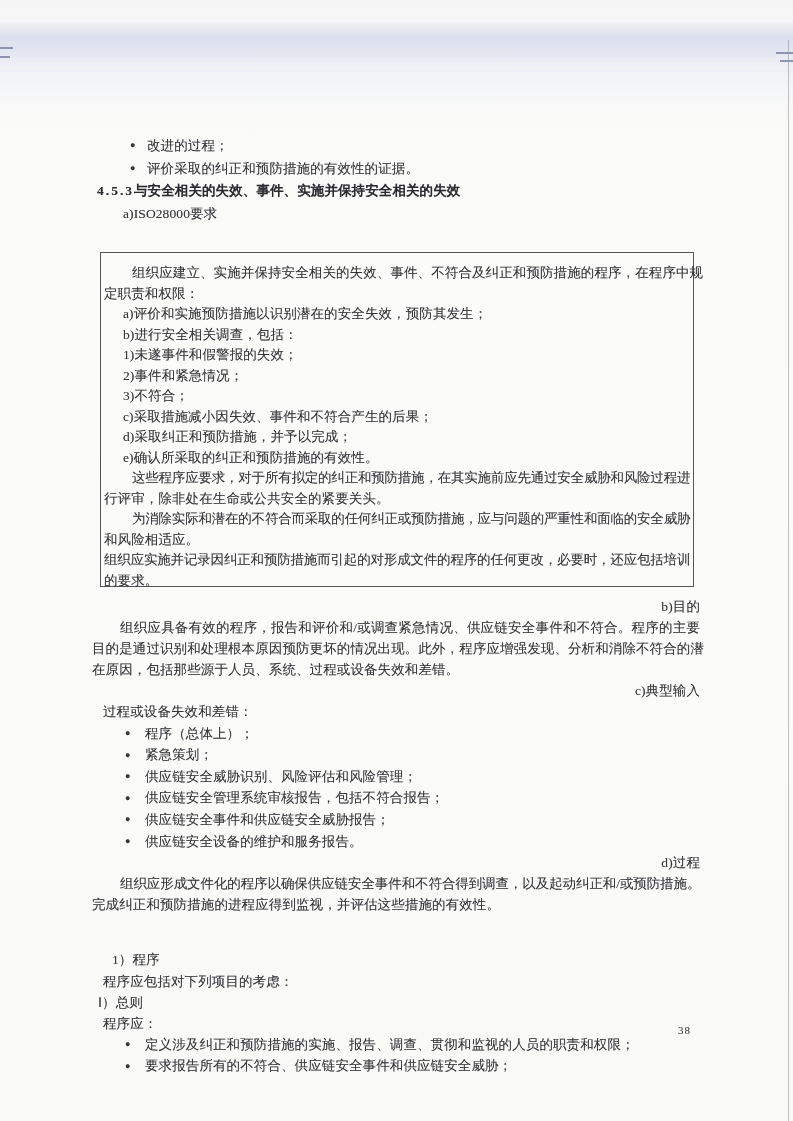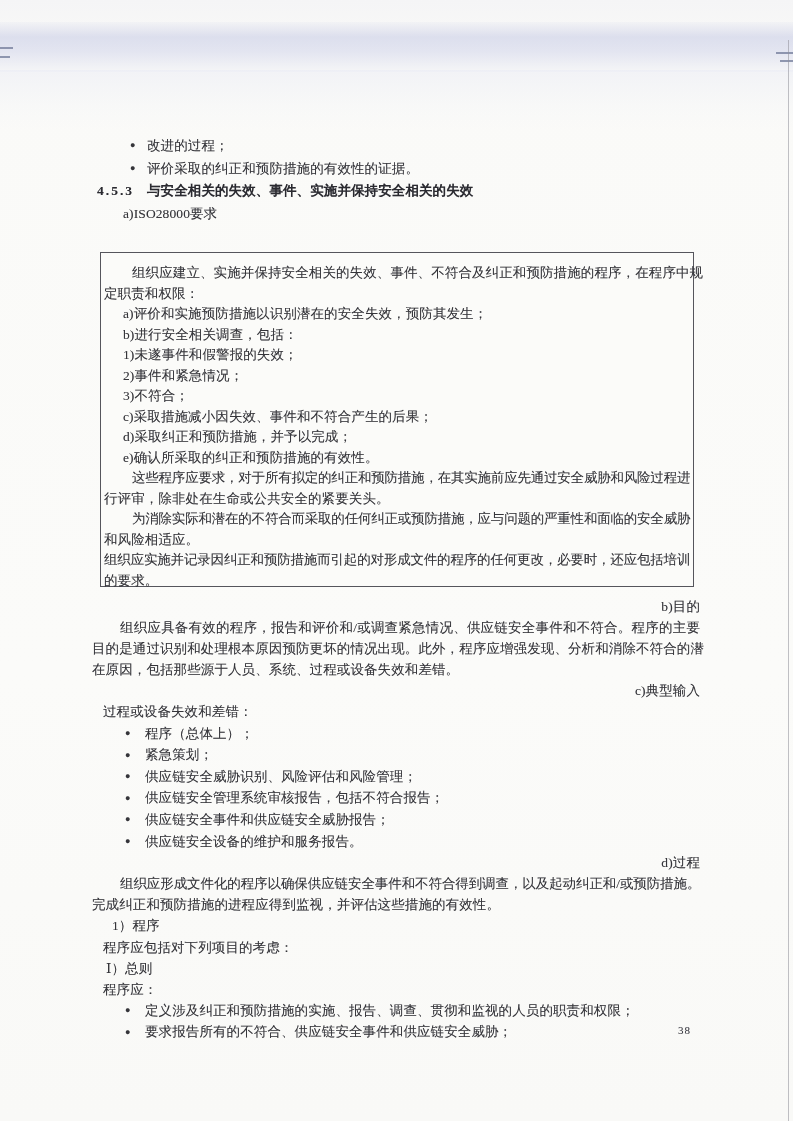--- a/index.html
+++ b/index.html
@@ -28,26 +28,26 @@
   .vline{position:absolute;width:1px;background:rgba(142,142,152,0.55);}
   
   .txt{position:absolute;font-size:13.5px;letter-spacing:0.1px;
        text-shadow:0 0 0.6px rgba(70,70,78,0.35);}
   .ln{white-space:nowrap;}
   .full{text-align:justify;text-align-last:justify;text-justify:inter-character;}
   .ind{text-indent:28px;}
   .tight{letter-spacing:-0.45px;}
   .lbl{margin-left:8px;text-align:right;}
   .lbl2{margin-left:11px;}
-  .num{margin-left:20px;}
-  .num2{margin-left:14px;}
+  .num{margin-left:20px;margin-top:34px;}
+  .num2{margin-left:6px;font-family:Liberation Serif, serif;}
   .sub{margin-left:19px;}
   #block-top{left:92px;top:134px;width:608px;line-height:22.5px;}
   #block-top .heading{font-weight:bold;color:#2a2a30;margin-left:5px;}
-  #block-top .heading .hnum{letter-spacing:2px;margin-right:13px;}
+  #block-top .heading .hnum{letter-spacing:2px;}
   #block-top .iso{margin-left:31px;}
   .bul{padding-left:33px;}
   .bul .b{display:inline-block;width:20px;font-size:9px;vertical-align:1.5px;letter-spacing:0;}
   .bul-top{padding-left:38px;}
   .bul-top .b{display:inline-block;width:17px;font-size:9px;vertical-align:1.5px;letter-spacing:0;}
   #req-box{
     left:100px;top:252px;width:594px;height:335px;
     box-sizing:border-box;border:1px solid #55555c;
     padding:10px 3px 0 3px;line-height:20.5px;
     background:rgba(252,252,251,0.4);

